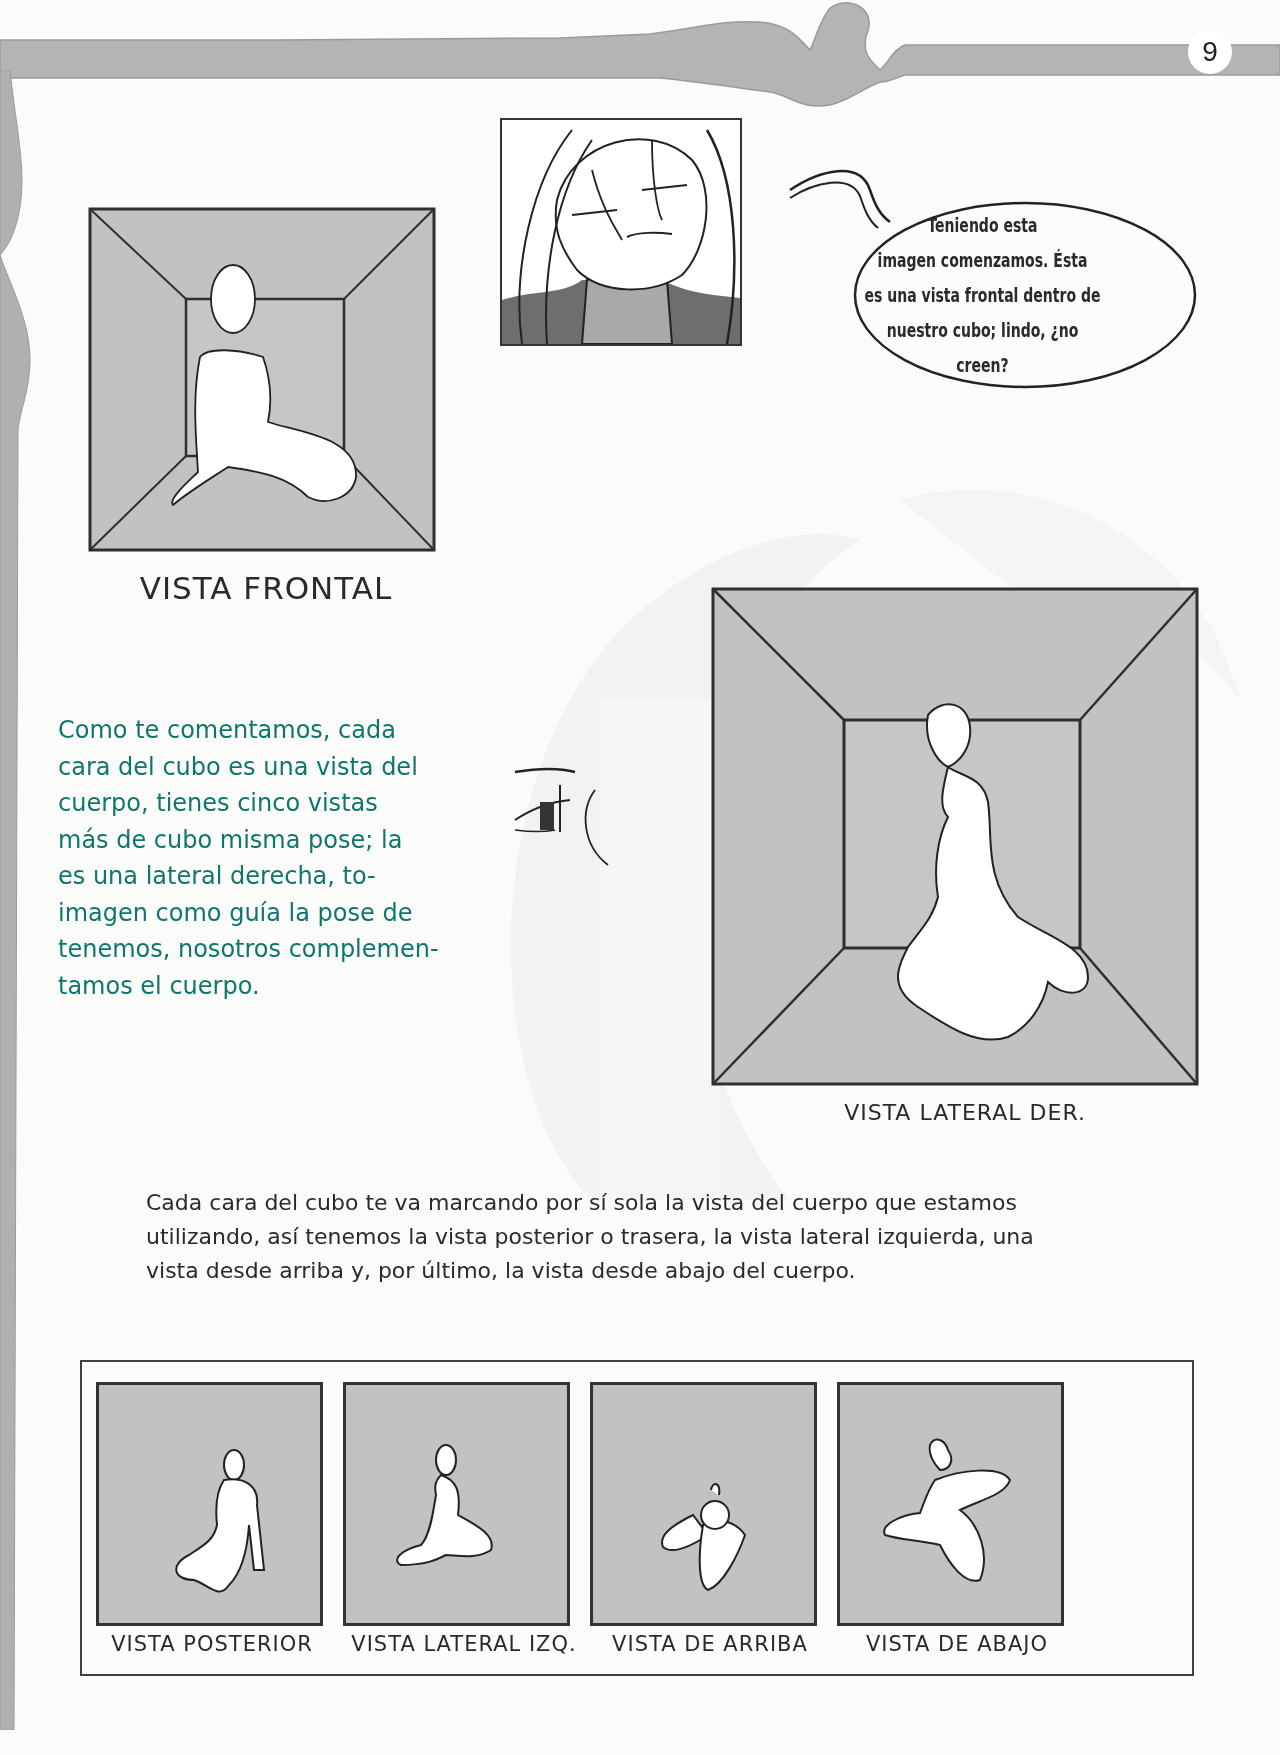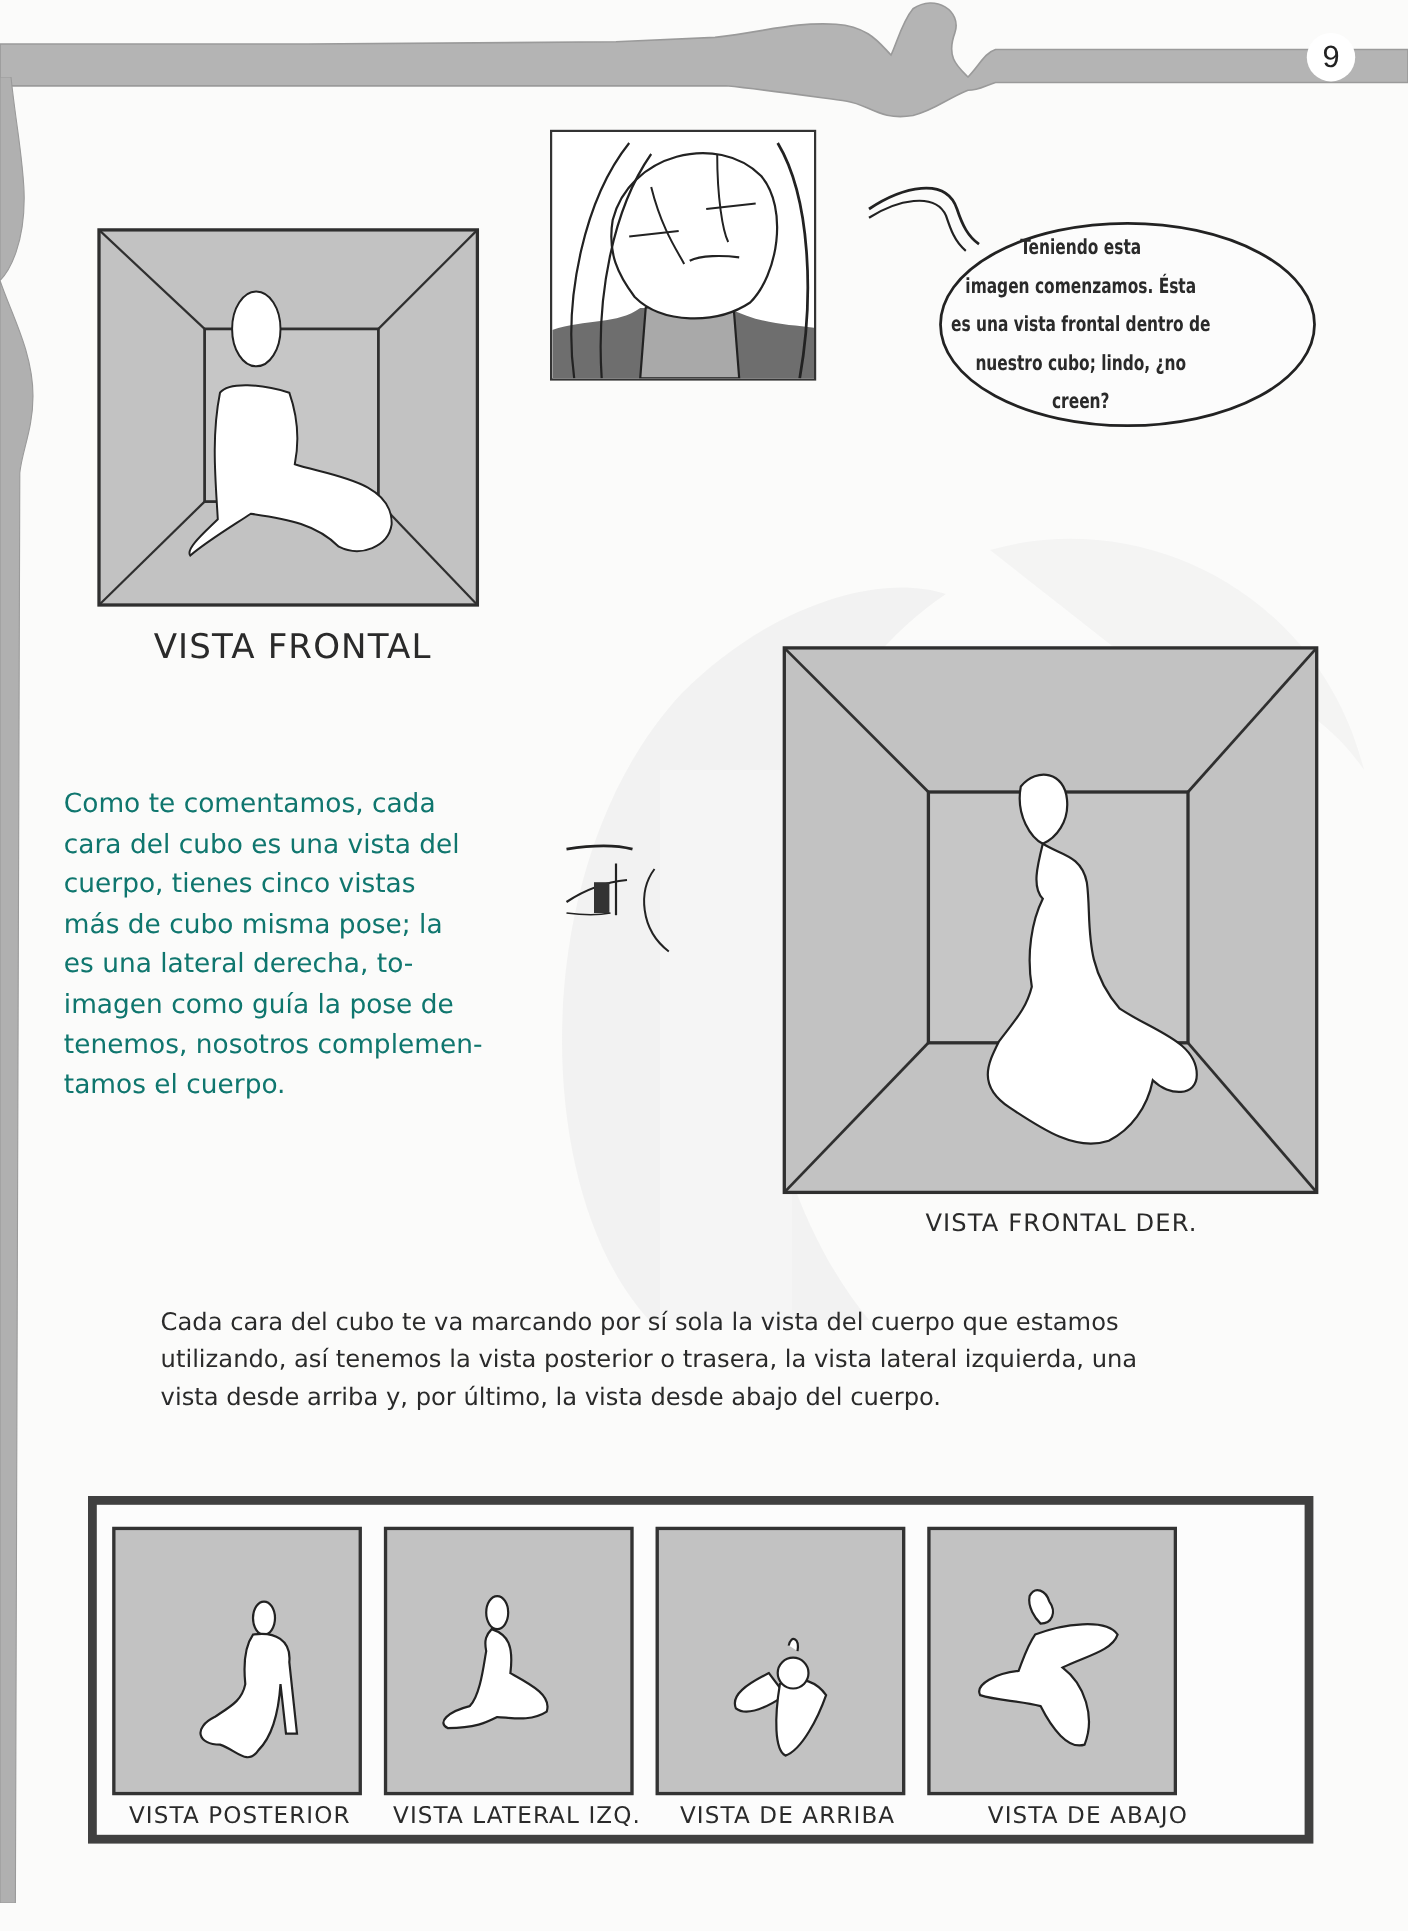--- a/index.html
+++ b/index.html
@@ -52,21 +52,21 @@
     #lateral-der-caption { left: 790px; top: 1100px; width: 350px; font-size: 22px; }
 
     #summary-paragraph {
       left: 146px; top: 1186px; width: 980px;
       font-size: 22px; line-height: 34px; color: #2a2a2a;
     }
     #summary-paragraph span { display: block; white-space: nowrap; }
 
     #views-strip {
       left: 80px; top: 1360px; width: 1114px; height: 316px;
-      border: 8px solid #404040; box-sizing: border-box; background: #fcfcfc;
+      border: 2px solid #404040; box-sizing: border-box; background: #fcfcfc;
     }
     .thumb { position: absolute; top: 20px; width: 227px; height: 244px; border: 3px solid #333; box-sizing: border-box; background: #c2c2c2; }
     .thumb-caption { position: absolute; top: 270px; font-size: 21px; letter-spacing: 1px; white-space: nowrap; text-align: center; }
   </style>
 </head>
 <body>
 
 <svg id="header-band" class="abs" viewBox="0 0 1280 110">
   <path d="M0,40 L280,40 L560,38 L650,34 C700,28 720,20 760,22 C790,24 800,40 810,50 C815,40 820,20 830,8 C850,-6 875,10 868,30 C860,52 870,60 880,70 C890,60 895,48 905,45 L1280,45 L1280,75 L905,75 C895,78 890,82 880,82 C860,90 850,100 830,105 C800,110 790,95 770,92 C740,88 700,82 660,78 L560,78 L0,78 Z" fill="#b4b4b4" stroke="#9a9a9a" stroke-width="1.5"></path>
 </svg>
@@ -149,21 +149,21 @@
   <rect x="196" y="133" width="236" height="228" fill="#c6c6c6" stroke="#2f2f2f" stroke-width="3"></rect>
   <line x1="65" y1="2" x2="196" y2="133" stroke="#2f2f2f" stroke-width="2.5"></line>
   <line x1="549" y1="2" x2="432" y2="133" stroke="#2f2f2f" stroke-width="2.5"></line>
   <line x1="65" y1="497" x2="196" y2="361" stroke="#2f2f2f" stroke-width="2.5"></line>
   <line x1="549" y1="497" x2="432" y2="361" stroke="#2f2f2f" stroke-width="2.5"></line>
   <g fill="#fff" stroke="#222" stroke-width="2">
     <path d="M280,128 C295,110 320,115 322,140 C324,160 312,175 300,180 C290,175 275,155 280,128 Z"></path>
     <path d="M300,180 C315,190 335,190 340,215 C345,250 335,290 370,330 C400,350 440,360 440,390 C440,410 415,410 400,395 C395,420 380,440 360,450 C330,460 300,440 270,420 C240,400 250,380 260,360 C275,340 285,330 290,310 C285,280 290,250 300,230 C290,220 295,200 300,180 Z"></path>
   </g>
 </svg>
-<div id="lateral-der-caption" class="abs caption">VISTA FRONTAL DER.</div>
+<div id="lateral-der-caption" class="abs caption">VISTA LATERAL DER.</div>
 
 <div id="summary-paragraph" class="abs">
   <span>Cada cara del cubo te va marcando por sí sola la vista del cuerpo que estamos</span>
   <span>utilizando, así tenemos la vista posterior o trasera, la vista lateral izquierda, una</span>
   <span>vista desde arriba y, por último, la vista desde abajo del cuerpo.</span>
 </div>
 
 <div id="views-strip" class="abs">
   <div class="thumb" style="left:14px;">
     <svg width="221" height="238" viewBox="0 0 221 238">
@@ -195,14 +195,14 @@
     <svg width="221" height="238" viewBox="0 0 221 238">
       <g fill="#fff" stroke="#222" stroke-width="2">
         <path d="M90,60 C95,50 105,55 108,65 C115,75 110,85 100,85 C95,80 88,70 90,60 Z"></path>
         <path d="M95,95 C120,85 160,80 170,95 C165,110 140,115 120,125 C140,140 150,170 140,195 C125,200 110,180 100,160 C80,155 60,155 45,150 C40,140 60,130 80,128 C85,115 88,105 95,95 Z"></path>
       </g>
     </svg>
   </div>
   <div class="thumb-caption" style="left:20px; width:220px;">VISTA POSTERIOR</div>
   <div class="thumb-caption" style="left:262px; width:240px;">VISTA LATERAL IZQ.</div>
   <div class="thumb-caption" style="left:508px; width:240px;">VISTA DE ARRIBA</div>
-  <div class="thumb-caption" style="left:781px; width:240px;">VISTA DE ABAJO</div>
+  <div class="thumb-caption" style="left:755px; width:240px;">VISTA DE ABAJO</div>
 </div>
 
 </body></html>

